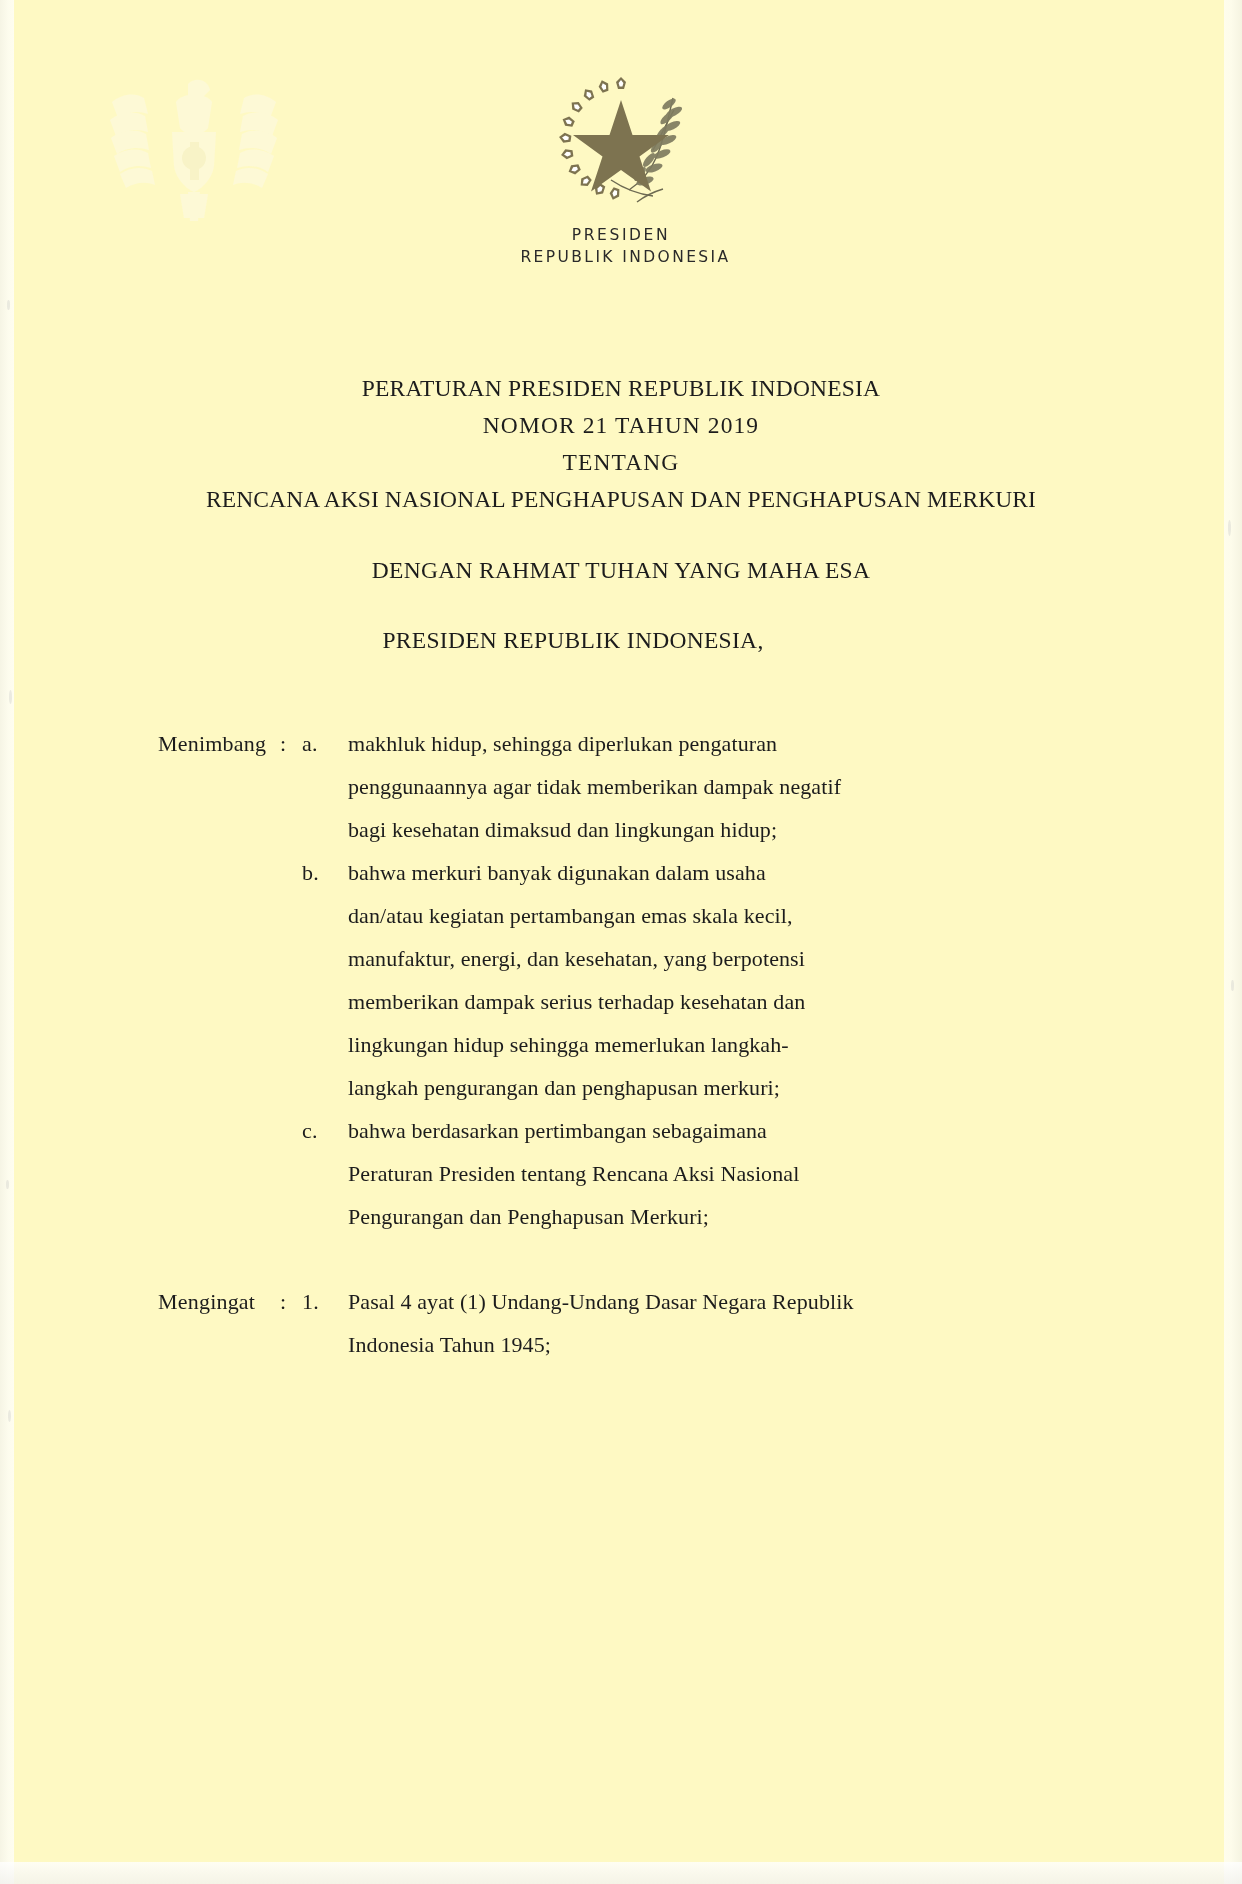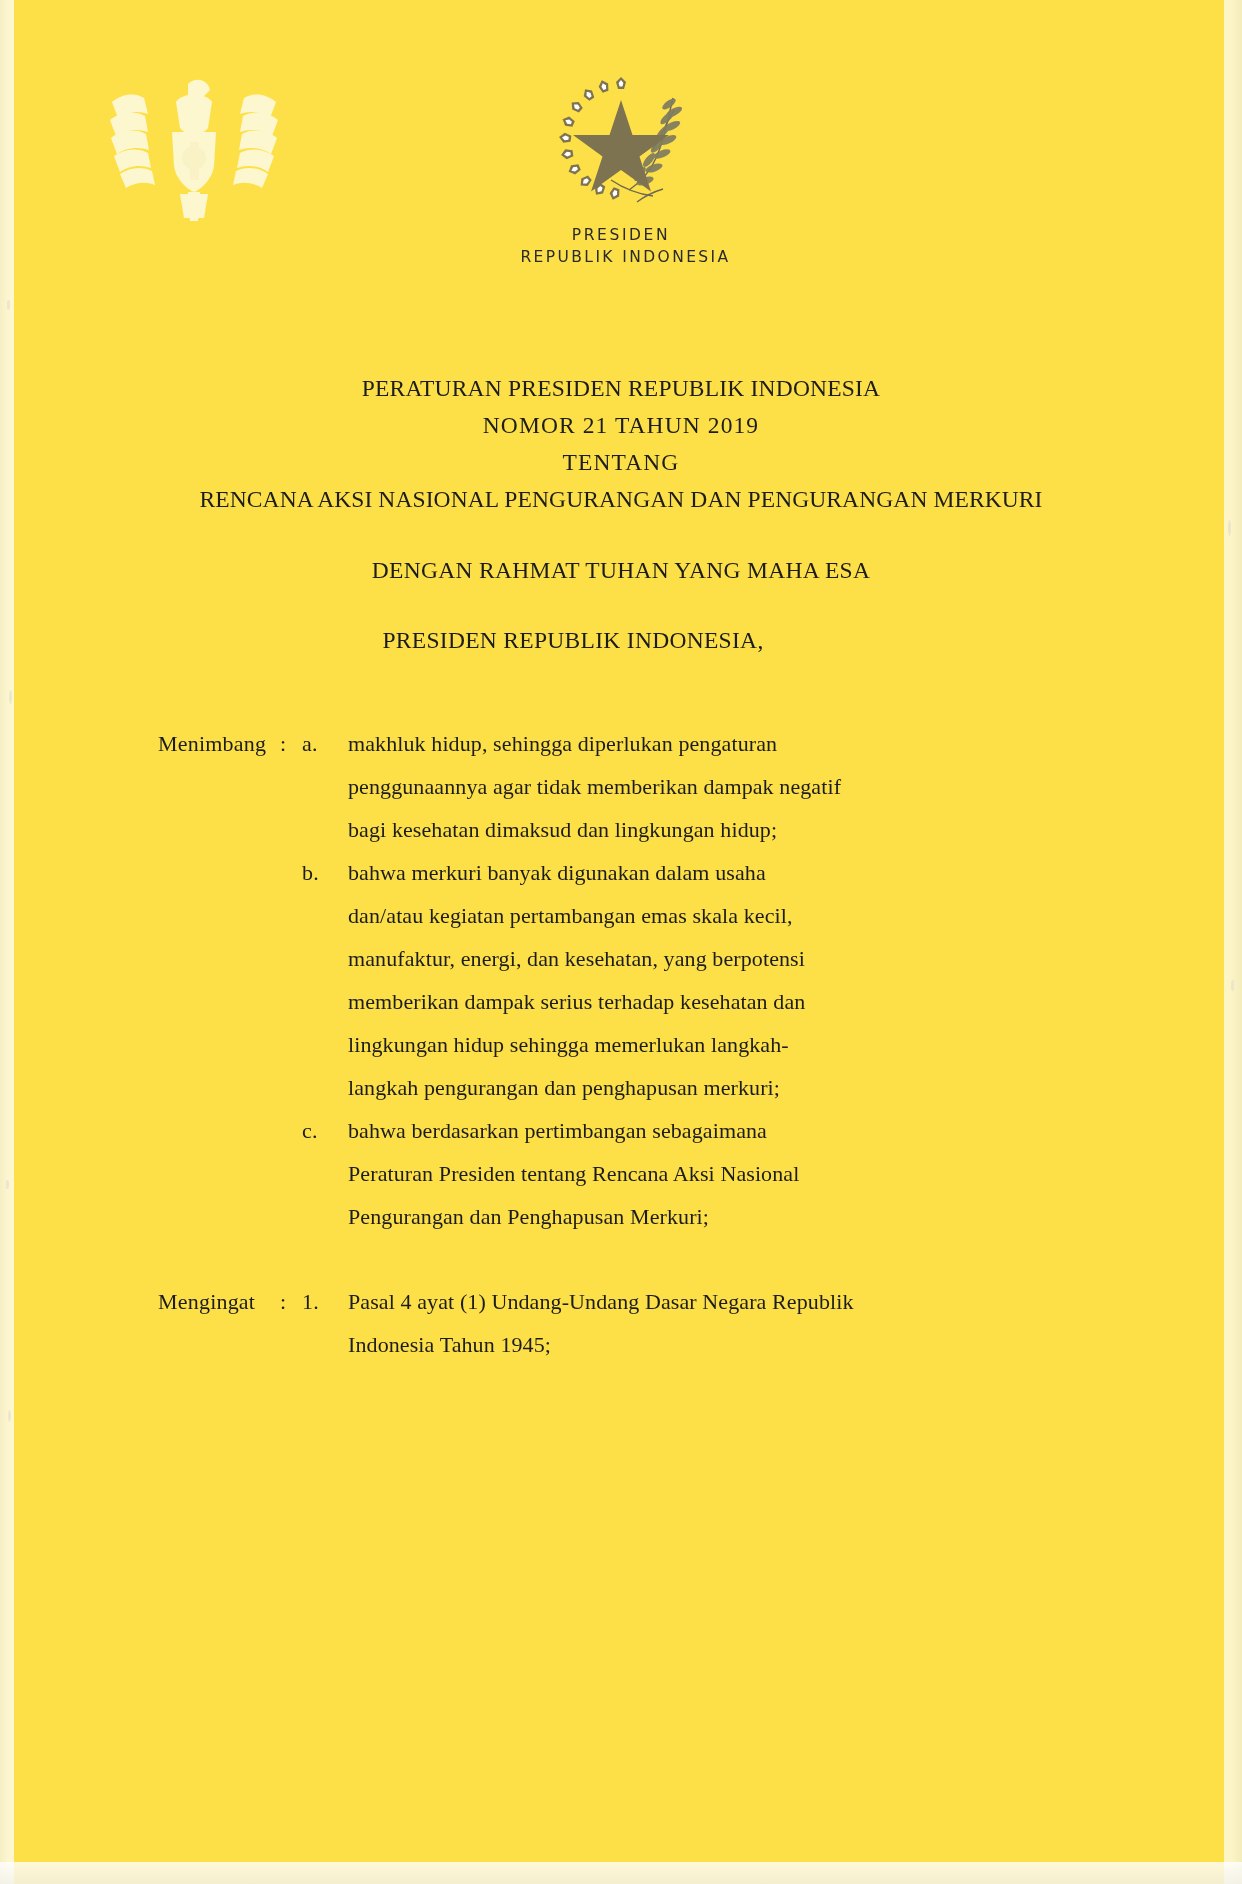--- a/index.html
+++ b/index.html
@@ -12,21 +12,21 @@
     background: #ffffff;
     font-family: "Liberation Serif", "DejaVu Serif", serif;
     color: #1c1c1c;
     position: relative;
     overflow: hidden;
   }
   .page {
     position: relative;
     width: 1242px;
     height: 1884px;
-    background: #fde047;
+    background: #fef9c3;
   }
 
   
   .scan-edge-left {
     position: absolute;
     left: 0; top: 0;
     width: 14px; height: 1884px;
     background: linear-gradient(to right, #f3f3f0 0%, #fdfdfc 60%, #ffffff 100%);
     opacity: .75;
   }
@@ -321,21 +321,21 @@
 
   <div class="header-block">
     <div class="header-line">PRESIDEN</div>
     <div class="header-line second">REPUBLIK INDONESIA</div>
   </div>
 
   <div class="title-block">
     <div class="title-line">PERATURAN PRESIDEN REPUBLIK INDONESIA</div>
     <div class="title-line nomor">NOMOR  21  TAHUN 2019</div>
     <div class="title-line tentang">TENTANG</div>
-    <div class="title-line subject">RENCANA AKSI NASIONAL PENGURANGAN DAN PENGURANGAN MERKURI</div>
+    <div class="title-line subject">RENCANA AKSI NASIONAL PENGHAPUSAN DAN PENGHAPUSAN MERKURI</div>
   </div>
 
   <div class="invocation">DENGAN RAHMAT TUHAN YANG MAHA ESA</div>
   <div class="authority">PRESIDEN REPUBLIK INDONESIA,</div>
 
   <div class="clauses">
 
     <div class="section">
       <div class="sec-label">Menimbang</div>
       <div class="sec-colon">:</div>

